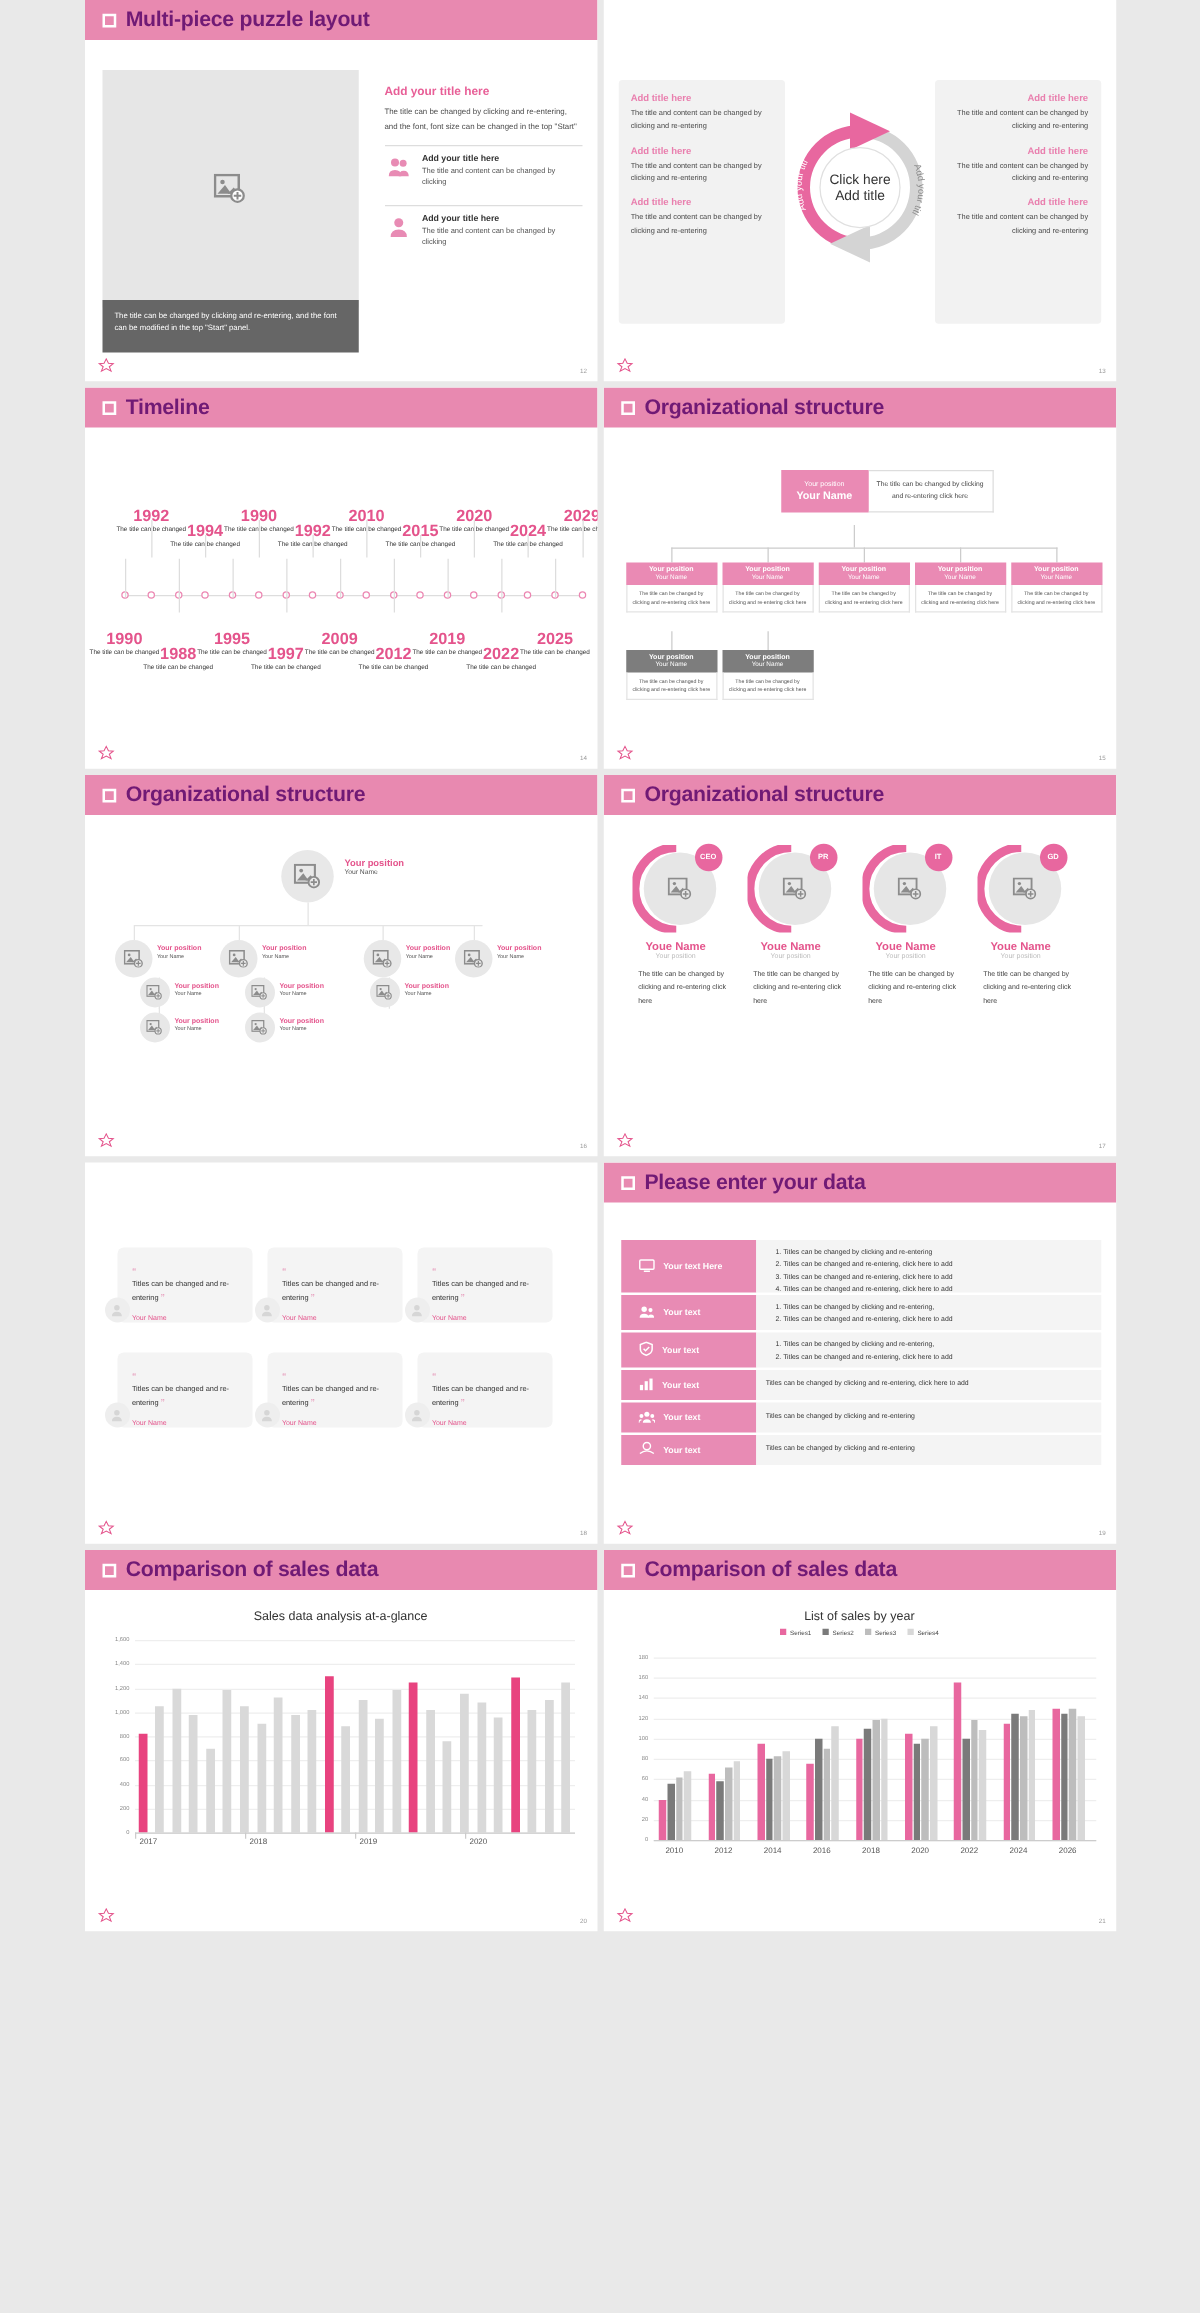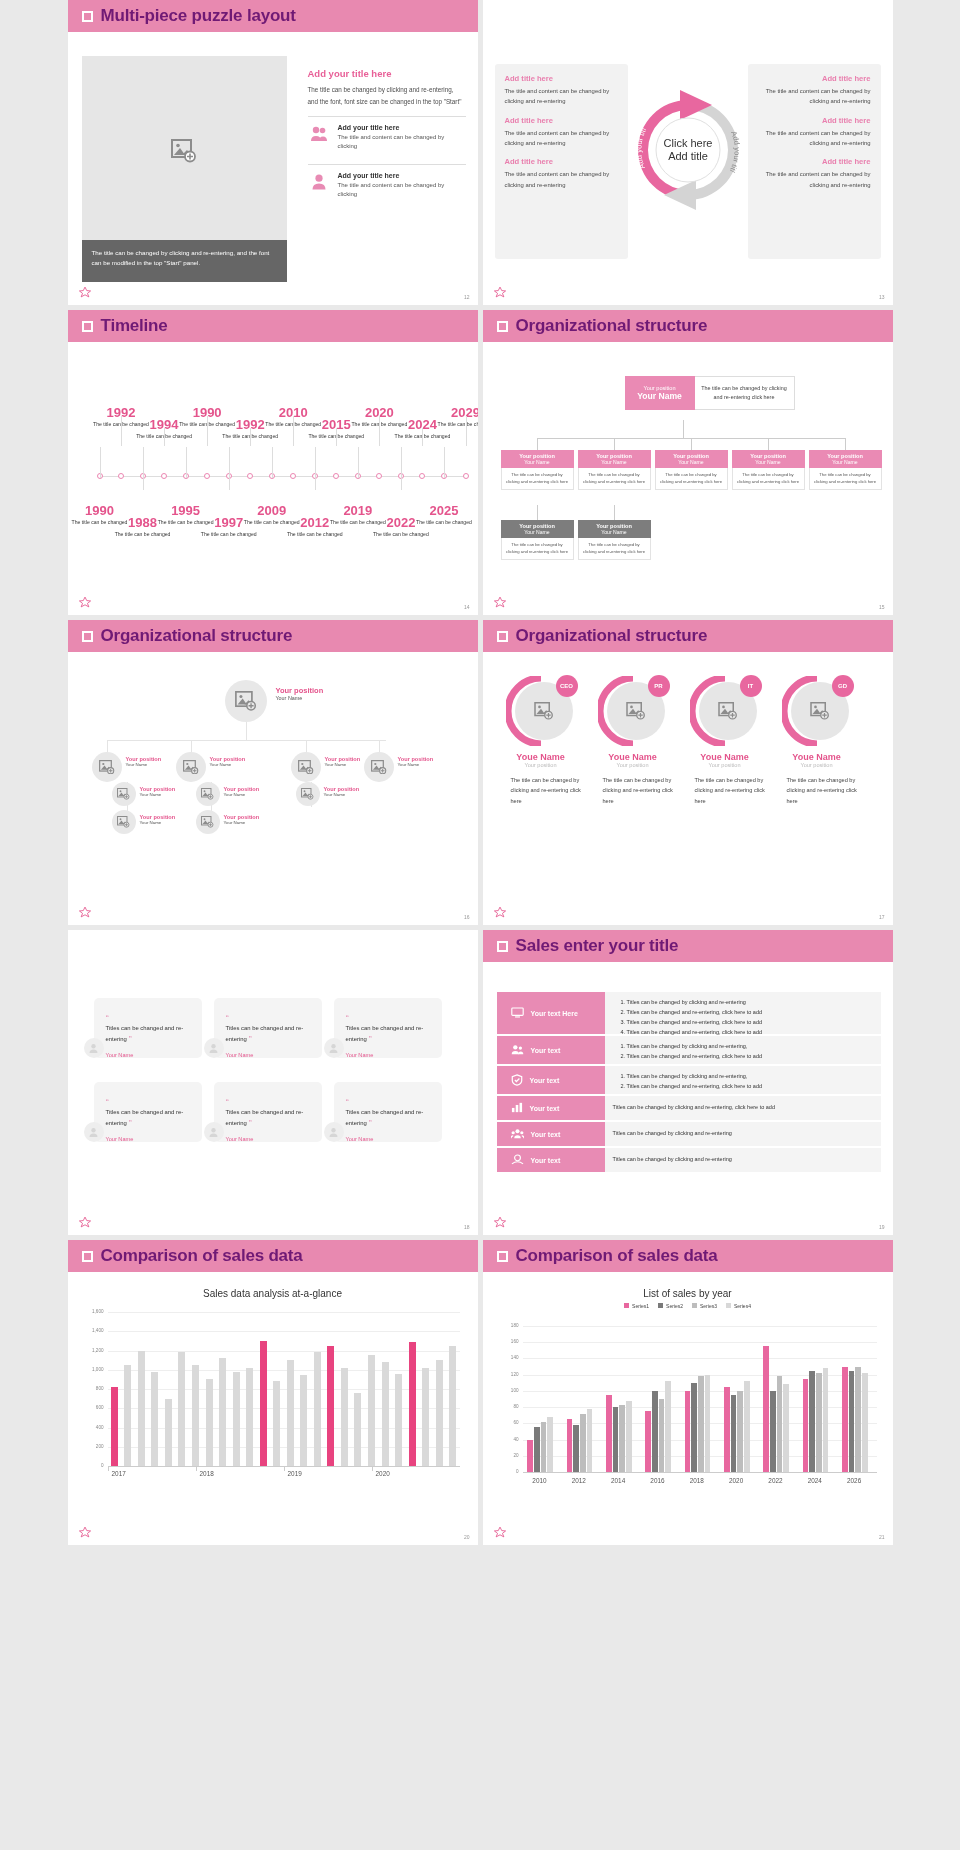--- a/index.html
+++ b/index.html
@@ -716,21 +716,21 @@
       </div>
     <svg class="sakura" viewBox="0 0 20 20">
       <path d="M10 3 L12.5 8 L18 8.5 L13.5 12 L15.5 17 L10 14 L4.5 17 L6.5 12 L2 8.5 L7.5 8 Z" fill="none" stroke="#e4548c" stroke-width="1.2"></path>
     </svg>
     <div class="pgnum">18</div>
   </div>
 
   <div class="slide">
     <div class="bar">
       <span class="sq"></span>
-      <h1>Sales enter your title</h1>
+      <h1>Please enter your data</h1>
     </div>
     <div class="body" id="rows19">
         <div class="r19" style="top: 30px; height: 42px;">
           <div class="lb">
             <span><svg width="13" height="11" viewBox="0 0 16 13">
                 <rect x="1" y="1" width="14" height="9" rx="1" fill="none" stroke="#fff" stroke-width="1.4"></rect>
                 <path d="M5 12h6" stroke="#fff" stroke-width="1.4"></path>
               </svg></span>
             <span>Your text Here</span>
           </div>

